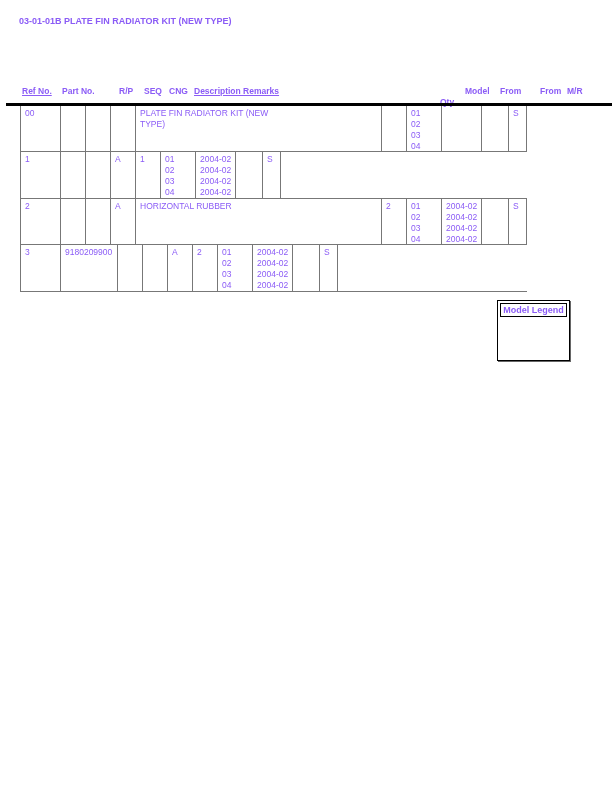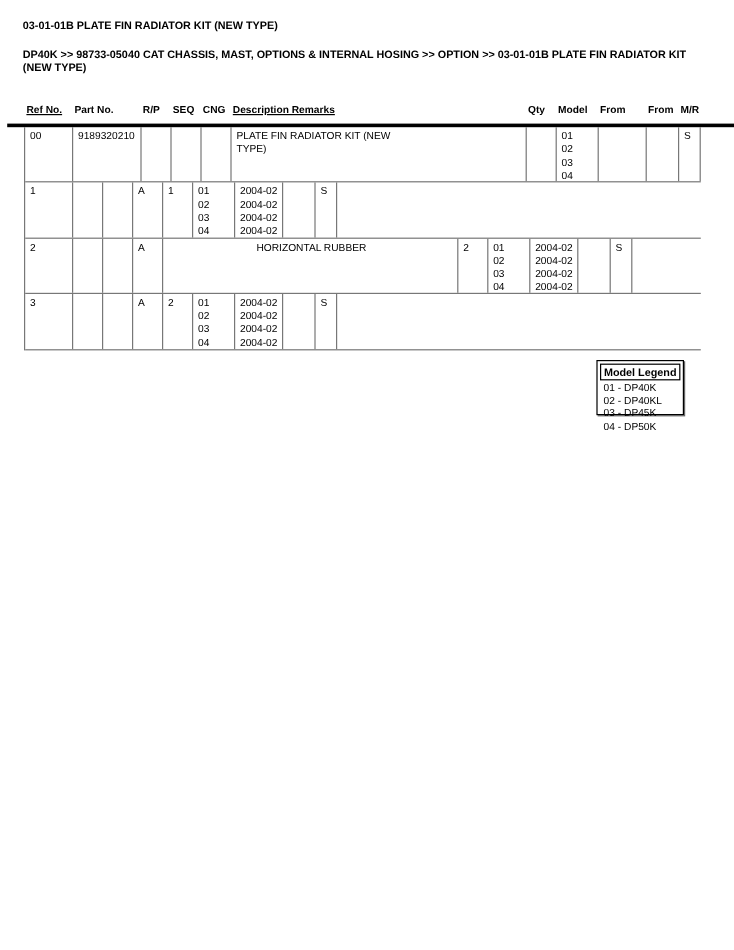--- a/index.html
+++ b/index.html
@@ -1,18 +1,18 @@
 <!DOCTYPE html>
 <html style="--line: #777777; --rule: #000000;"><head>
 <meta charset="utf-8">
 <style>
   html,body{margin:0;padding:0;background:#ffffff;}
   .page{
     position:relative;width:612px;height:792px;background:#fff;
-    font-family:"Liberation Sans",sans-serif;color:#000000;overflow:hidden;
+    font-family:"Liberation Sans",sans-serif;color:#8b5cf6;overflow:hidden;
   }
   .title{
     position:absolute;left:19px;top:16px;width:575px;
     font-size:9px;font-weight:bold;line-height:11px;
   }
   .breadcrumb{
     position:absolute;left:19px;top:40px;width:572px;
     font-size:9px;font-weight:bold;line-height:11px;
   }
   .thead{position:absolute;left:20px;top:86px;display:flex;}
@@ -22,59 +22,57 @@
   }
   .rule{position:absolute;left:6px;top:103px;width:606px;height:2.5px;background:var(--rule);}
   .tbl{position:absolute;left:20px;top:105.5px;border-left:1px solid var(--line);}
   .trow{display:flex;height:46.5px;box-sizing:border-box;border-bottom:1px solid var(--line);}
   .tcell{
     flex:none;box-sizing:border-box;border-right:1px solid var(--line);
     padding:2px 2px 0 4px;font-size:8.5px;line-height:11px;
     white-space:pre-line;overflow:hidden;
   }
   .legend{
-    position:absolute;left:497px;top:300px;width:73px;height:46px;
+    position:absolute;left:497px;top:300px;width:73px;height:61px;
     box-sizing:border-box;border:1px solid #000;box-shadow:1px 1px 0 #666;
     background:#fff;
   }
   .legend-title{
     margin:2px 2px 1px 2px;border:1px solid #000;
     font-size:9px;font-weight:bold;text-align:center;padding:1px 0;
   }
   .legend-item{font-size:8.5px;line-height:10.5px;padding-left:5px;white-space:nowrap;}
 </style>
 </head>
 <body>
 
 <div class="page">
 
   <div class="title">03-01-01B PLATE FIN RADIATOR KIT (NEW TYPE)</div>
 
-  <div class="breadcrumb">DP40K &gt;&gt; 98733-05040 CAT CHASSIS, MAST, OPTIONS &amp; INTERNAL HOSING &gt;&gt; OPTION &gt;&gt; 03-01-01B PLATE FIN RADIATOR KIT (NEW TYPE)</div>
 
   <div class="thead">
       <div class="hcell" style="width: 40px; text-decoration: underline;">Ref No.</div>
       <div class="hcell" style="width: 57px;">Part No.</div>
       <div class="hcell" style="width: 25px;">R/P</div>
       <div class="hcell" style="width: 25px;">SEQ</div>
       <div class="hcell" style="width: 25px;">CNG</div>
       <div class="hcell" style="width: 246px; text-decoration: underline;">Description Remarks</div>
-      <div class="hcell" style="width: 25px;">Qty</div>
+      <div class="hcell" style="width: 25px; margin-top: 11px;">Qty</div>
       <div class="hcell" style="width: 35px;">Model</div>
       <div class="hcell" style="width: 40px;">From</div>
       <div class="hcell" style="width: 27px;">From</div>
       <div class="hcell" style="width: 18px;">M/R</div>
     </div>
 
   <div class="rule"></div>
 
   <div class="tbl">
       <div class="trow">
         <div class="tcell" style="width: 40px;">00</div>
-        <div class="tcell" style="width: 57px;">9189320210</div>
         <div class="tcell" style="width: 25px;"></div>
         <div class="tcell" style="width: 25px;"></div>
         <div class="tcell" style="width: 25px;"></div>
         <div class="tcell" style="width: 246px;">PLATE FIN RADIATOR KIT (NEW
 TYPE)</div>
         <div class="tcell" style="width: 25px;"></div>
         <div class="tcell" style="width: 35px;">01
 02
 03
 04</div>
@@ -97,55 +95,50 @@
 2004-02
 2004-02</div>
         <div class="tcell" style="width: 27px;"></div>
         <div class="tcell" style="width: 18px;">S</div>
       </div>
       <div class="trow">
         <div class="tcell" style="width: 40px;">2</div>
         <div class="tcell" style="width: 25px;"></div>
         <div class="tcell" style="width: 25px;"></div>
         <div class="tcell" style="width: 25px;">A</div>
-        <div class="tcell" style="width: 246px; text-align: center;">HORIZONTAL RUBBER</div>
+        <div class="tcell" style="width: 246px;">HORIZONTAL RUBBER</div>
         <div class="tcell" style="width: 25px;">2</div>
         <div class="tcell" style="width: 35px;">01
 02
 03
 04</div>
         <div class="tcell" style="width: 40px;">2004-02
 2004-02
 2004-02
 2004-02</div>
         <div class="tcell" style="width: 27px;"></div>
         <div class="tcell" style="width: 18px;">S</div>
       </div>
       <div class="trow">
         <div class="tcell" style="width: 40px;">3</div>
+        <div class="tcell" style="width: 57px;">9180209900</div>
         <div class="tcell" style="width: 25px;"></div>
         <div class="tcell" style="width: 25px;"></div>
         <div class="tcell" style="width: 25px;">A</div>
         <div class="tcell" style="width: 25px;">2</div>
         <div class="tcell" style="width: 35px;">01
 02
 03
 04</div>
         <div class="tcell" style="width: 40px;">2004-02
 2004-02
 2004-02
 2004-02</div>
         <div class="tcell" style="width: 27px;"></div>
         <div class="tcell" style="width: 18px;">S</div>
       </div>
     </div>
 
   <div class="legend">
     <div class="legend-title">Model Legend</div>
-    <div>
-        <div class="legend-item">01 - DP40K</div>
-        <div class="legend-item">02 - DP40KL</div>
-        <div class="legend-item">03 - DP45K</div>
-        <div class="legend-item">04 - DP50K</div>
-      </div>
   </div>
 
 </div>
 
 </body></html>

